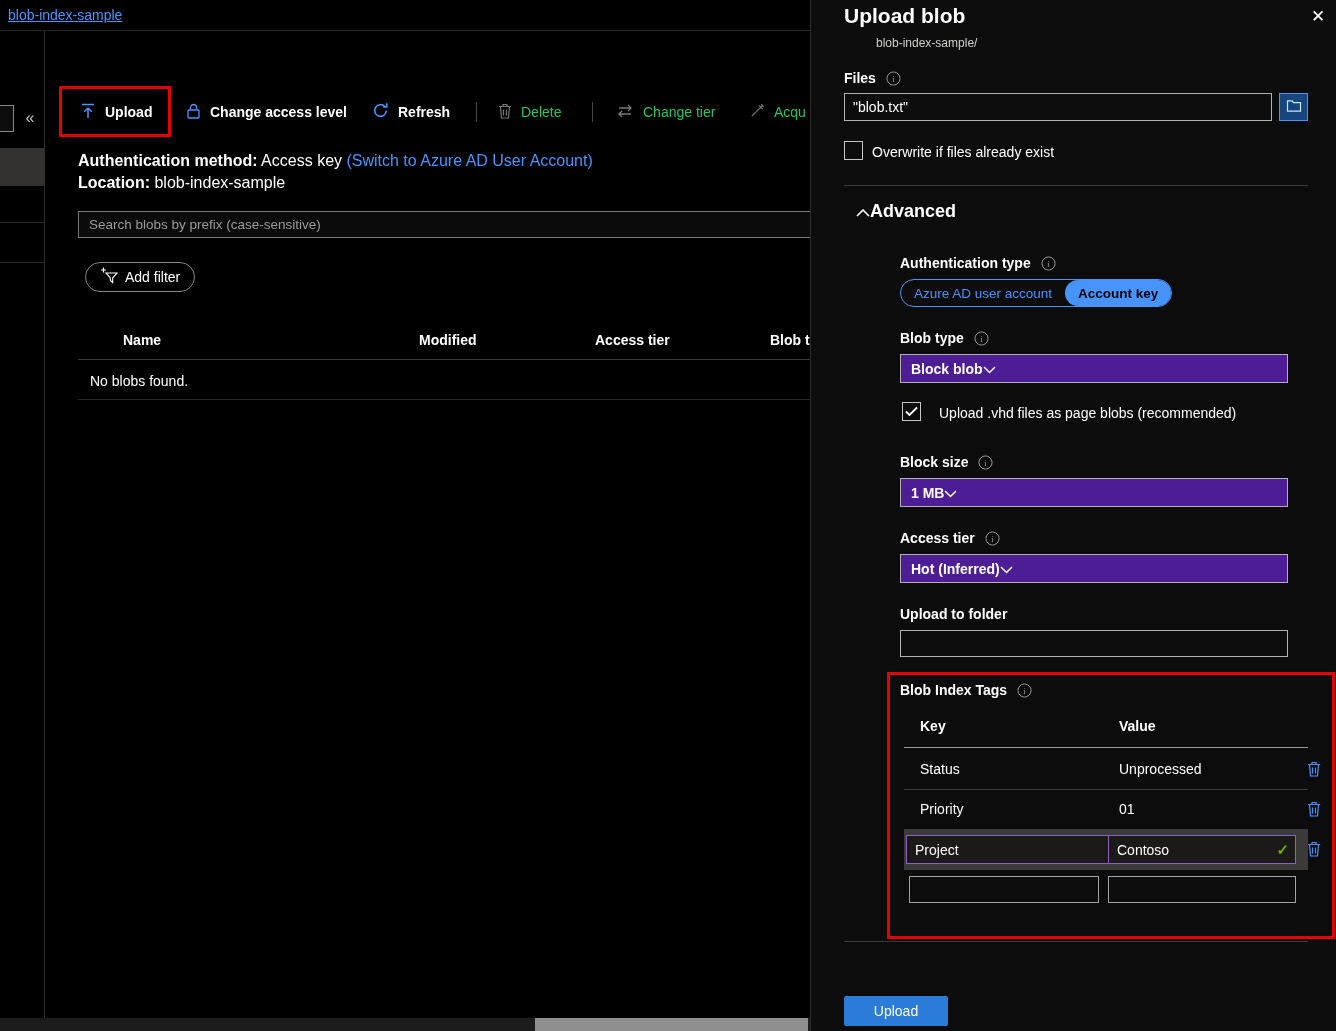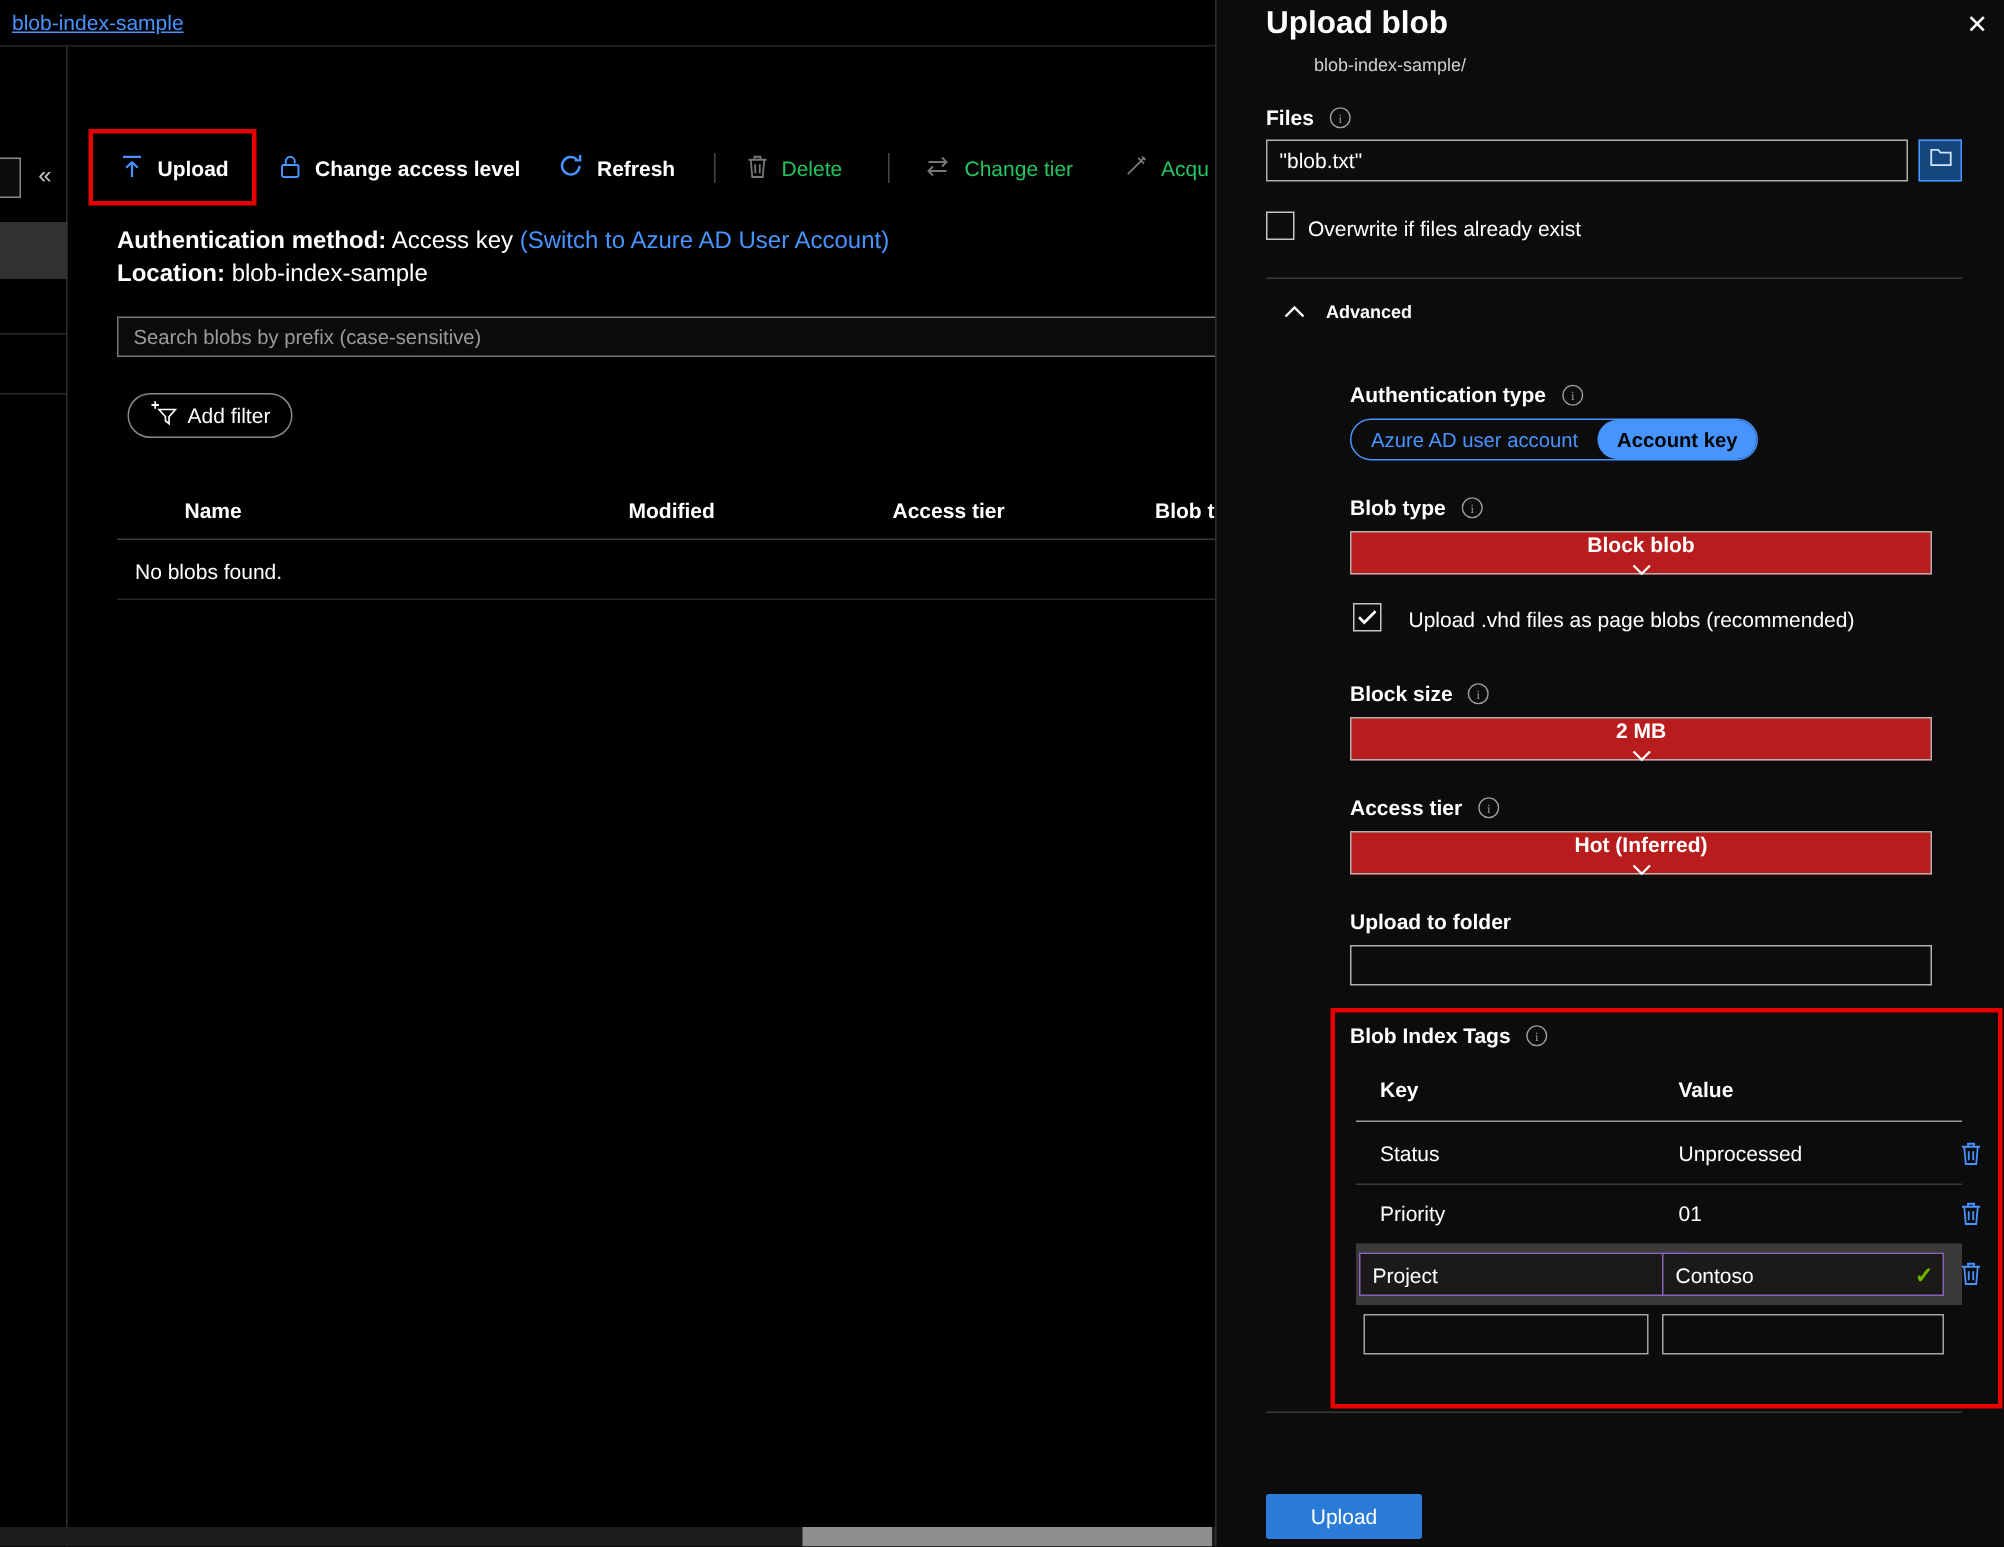--- a/index.html
+++ b/index.html
@@ -61,32 +61,32 @@
   #file-input { position:absolute; left:33px; top:93px; width:428px; height:28px; }
   #browse-btn { position:absolute; left:468px; top:93px; width:29px; height:28px; background:#15467e;
                 border:1px solid #4894fe; display:flex; align-items:center; justify-content:center; cursor:pointer; }
 
   .cb { position:absolute; width:19px; height:19px; border:1px solid #c8c6c4; background:transparent;
         display:flex; align-items:center; justify-content:center; cursor:pointer; }
   .cb-label { position:absolute; font-size:14px; }
 
   .pdivider { position:absolute; left:33px; width:464px; height:1px; background:#3b3a39; }
 
-  #advanced-row { position:absolute; left:45px; top:201px; display:flex; align-items:flex-start; gap:14px;
-                  font-size:12px; font-weight:bold; cursor:pointer; }
+  #advanced-row { position:absolute; left:45px; top:201px; display:flex; align-items:flex-start; 
+                  font-size:18px; font-weight:bold; cursor:pointer; }
 
   #auth-toggle { position:absolute; left:89px; top:279px; height:28px; border:1px solid #4894fe;
                  border-radius:15px; display:inline-flex; align-items:center; overflow:hidden; }
   #auth-toggle .opt { padding:0 13px; font-size:13.5px; height:26px; display:flex; align-items:center; cursor:pointer; }
   #auth-toggle .opt.off { color:#4894fe; }
   #auth-toggle .opt.on  { background:#4894fe; color:#000; border-radius:14px; font-weight:bold; }
 
-  .dd { position:absolute; height:29px; width:388px; left:89px; border:1px solid #b3b0ad; background:#b91c1c;
+  .dd { position:absolute; height:29px; width:388px; left:89px; border:1px solid #b3b0ad; background:#4c1d95;
         display:flex; align-items:center; padding:0 10px;
-        font-size:14px; font-weight:bold; cursor:pointer;flex-direction:column; }
+        font-size:14px; font-weight:bold; cursor:pointer; }
 
   #folder-input { position:absolute; left:89px; top:630px; width:388px; height:27px; }
 
   
   .tag-h { position:absolute; font-size:14px; font-weight:bold; }
   .tag-c { position:absolute; font-size:14px; }
   .trash { position:absolute; cursor:pointer; }
   .tag-line { position:absolute; left:93px; width:404px; height:1px; background:#3a3a3a; }
   #tag-row-edit-bg { position:absolute; left:93px; top:830px; width:404px; height:40px; background:#3b3a39; }
   .tagwrap { position:absolute; height:29px; }
@@ -264,21 +264,21 @@
   <div class="flabel" style="left:89px;top:454px">
     <span class="bold">Block size</span>
     <span class="info">
         <svg width="15" height="15" viewBox="0 0 16 16">
           <circle cx="8" cy="8" r="7" stroke="#a19f9d" fill="none"></circle>
           <text x="8" y="11.5" font-size="9" fill="#a19f9d" text-anchor="middle" font-family="Liberation Serif, serif">i</text>
         </svg>
       </span>
   </div>
   <div class="dd" style="top:478px">
-    <span>2 MB</span>
+    <span>1 MB</span>
     <span><svg width="13" height="8" viewBox="0 0 13 8">
           <path d="M1 1l5.5 5.5L12 1" stroke="#fff" stroke-width="1.5" fill="none"></path>
         </svg></span>
   </div>
 
   <div class="flabel" style="left:89px;top:530px">
     <span class="bold">Access tier</span>
     <span class="info">
         <svg width="15" height="15" viewBox="0 0 16 16">
           <circle cx="8" cy="8" r="7" stroke="#a19f9d" fill="none"></circle>

